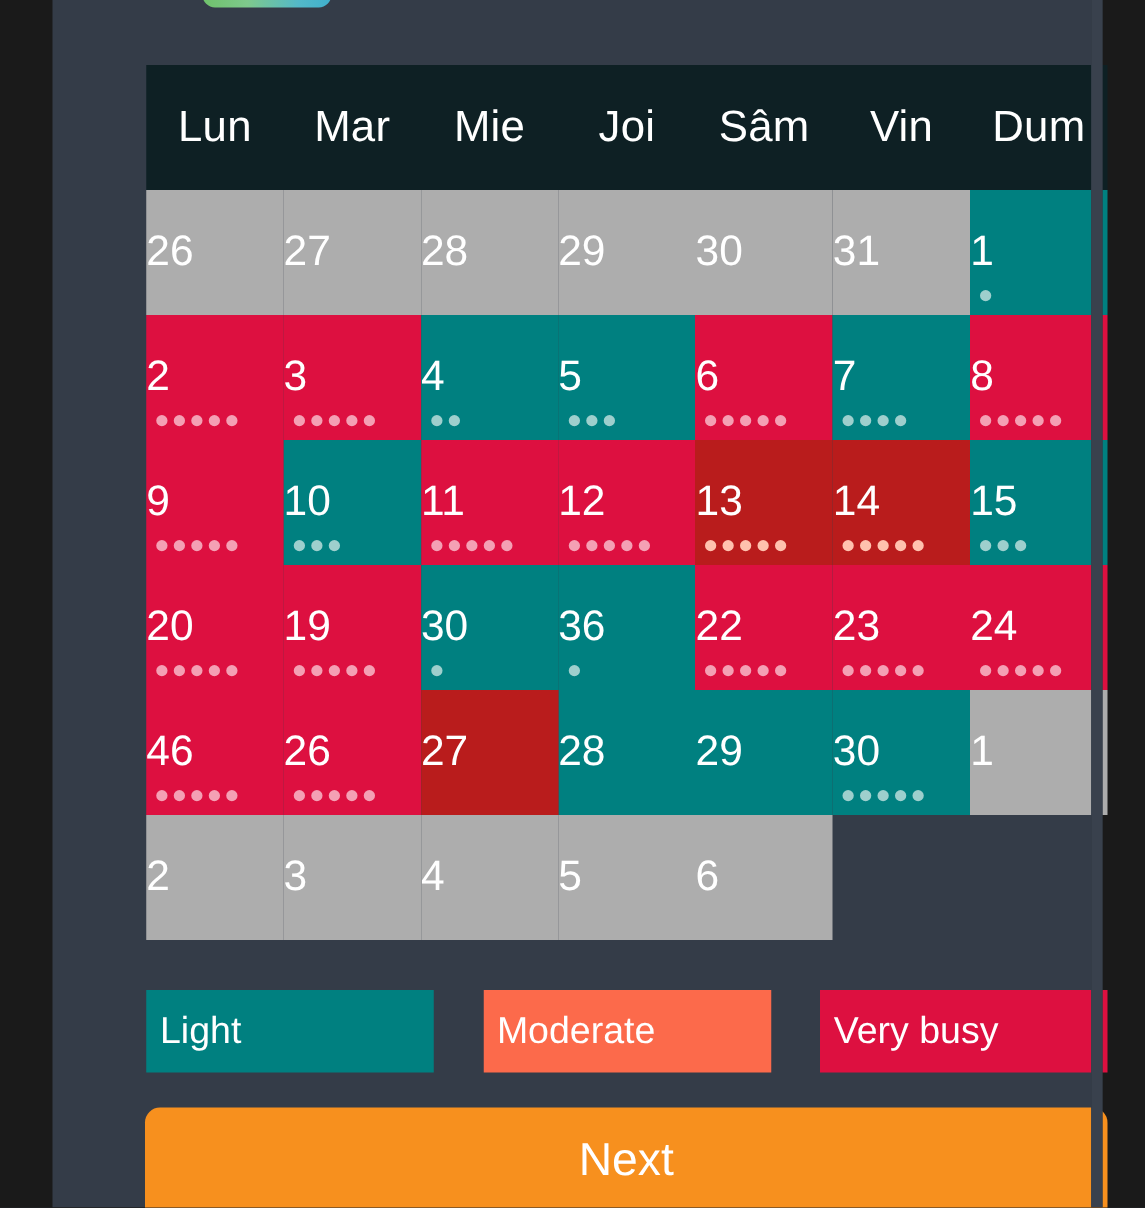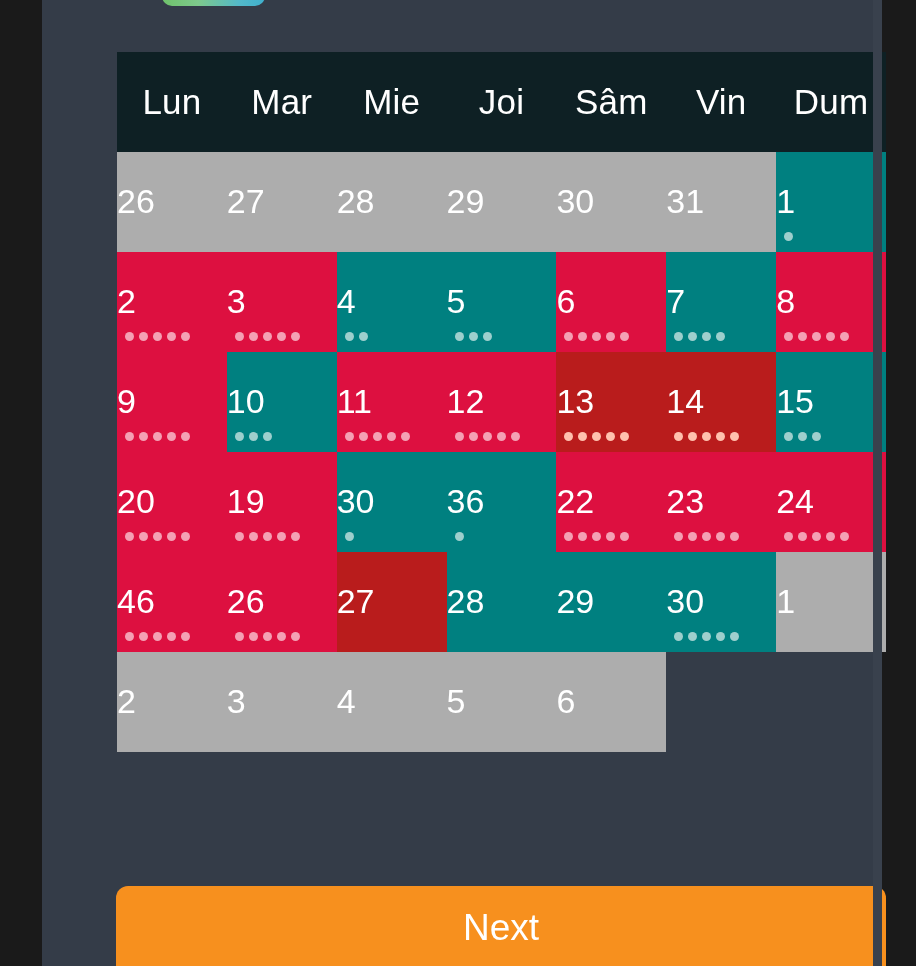--- a/index.html
+++ b/index.html
@@ -459,20 +459,25 @@
           <div class="day muted">
             <span class="num">5</span>
           </div>
           <div class="day muted">
             <span class="num">6</span>
           </div>
         </div>
 
     </div>
 
+    <div class="legend" id="legend">
+        <div class="legend-item light">Light</div>
+        <div class="legend-item moderate">Moderate</div>
+        <div class="legend-item busy">Very busy</div>
+      </div>
 
     <button class="next-btn">Next</button>
 
   </div>
 
   <div class="scroll-gutter">
     <div class="scroll-thumb"></div>
   </div>
 
 </div>

